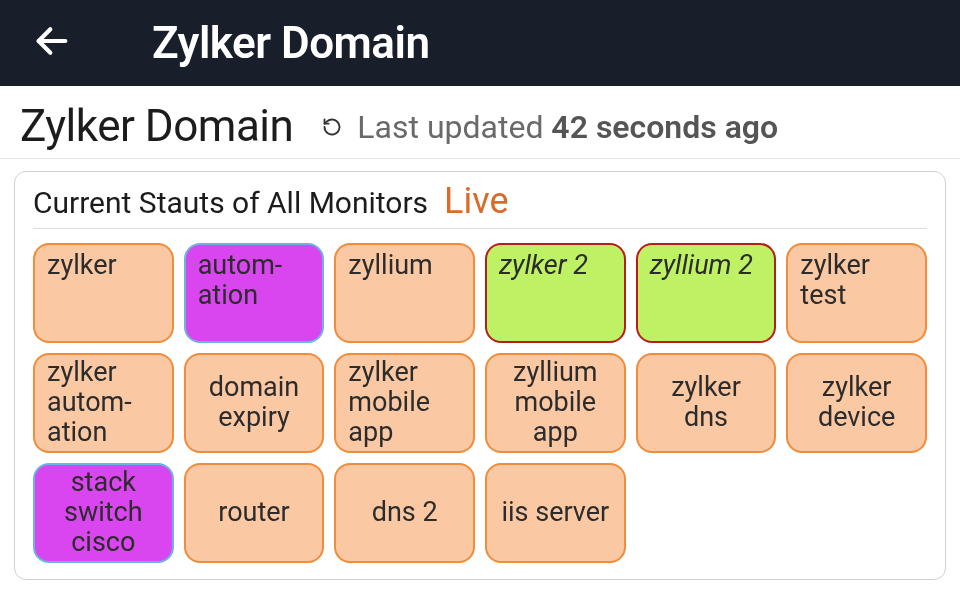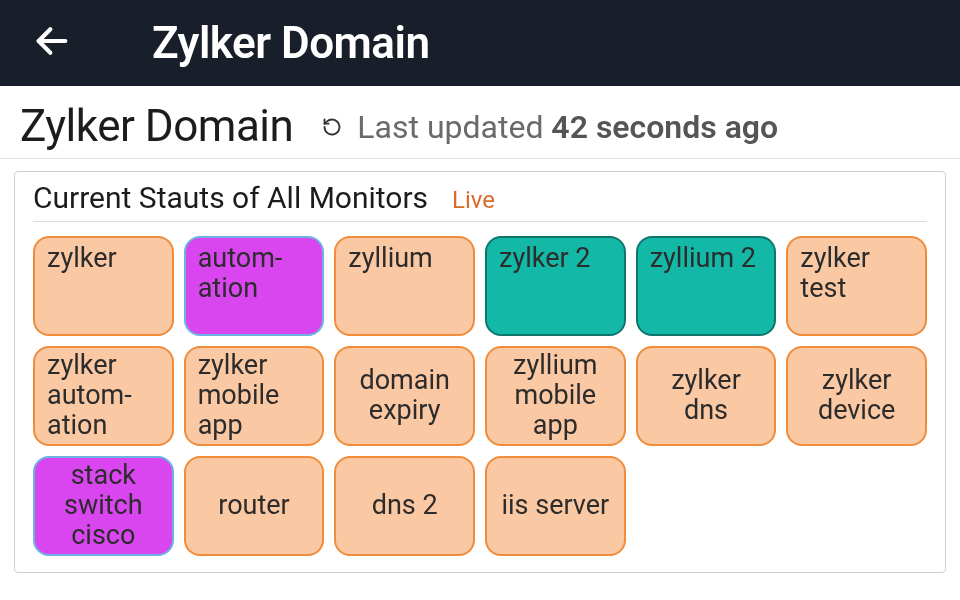--- a/index.html
+++ b/index.html
@@ -63,40 +63,39 @@
     }
     .refresh-icon svg { stroke: #333333; }
     .updated-text {
       font-size: 32px;
       color: #6a6a6a;
     }
     .updated-text .value { font-weight: 600; color:#555; }
     .card {
       margin: 12px 14px;
       border: 1px solid #d0d0d0;
-      border-radius: 4px;
+      border-radius: 12px;
       padding: 8px 18px 16px 18px;
     }
     .card-header {
       display: flex;
       align-items: baseline;
       gap: 16px;
       border-bottom: 1px solid #dcdcdc;
       padding-bottom: 6px;
       margin-bottom: 14px;
     }
     .card-title {
       font-size: 30px;
       font-weight: 400;
       color: #1c1c1c;
     }
     .live-badge {
-      font-size: 24px;
+      font-size: 36px;
       color: #d96b2b;
-      margin-left: 8px;
     }
     .grid {
       display: grid;
       grid-template-columns: repeat(6, 1fr);
       gap: 10px;
     }
     .tile {
       height: 100px;
       border-radius: 16px;
       padding: 6px 12px;
@@ -112,22 +111,23 @@
     .tile.center { justify-content: center; text-align: center; }
     .status-orange {
       background: #fac8a3;
       border: 2px solid #f08c3a;
     }
     .status-blue {
       background: #d946ef;
       border: 2px solid #6bb3e0;
     }
     .status-green {
-      background: #14b8a6;
-      border: 2px solid #0f766e;
+      background: #bef264;
+      border: 2px solid #b91c1c;
+      font-style: italic;
     }
   </style>
 </head>
 <body>
 
 <div class="topbar">
   <div class="back-btn">
     <span>
       <svg width="40" height="40" viewBox="0 0 24 24" fill="none" stroke-width="2.5" stroke-linecap="round" stroke-linejoin="round">
         <line x1="20" y1="12" x2="4" y2="12"></line>
@@ -173,27 +173,27 @@
       </div>
       <div class="tile status-green row1">
         <span>zyllium 2</span>
       </div>
       <div class="tile status-orange row1">
         <span>zylker test</span>
       </div>
       <div class="tile status-orange row2">
         <span>zylker autom-ation</span>
       </div>
+      <div class="tile status-orange row2 center">
+        <span>domain expiry</span>
+      </div>
       <div class="tile status-orange row2">
         <span>zylker mobile app</span>
       </div>
       <div class="tile status-orange row2 center">
-        <span>domain expiry</span>
-      </div>
-      <div class="tile status-orange row2 center">
         <span>zyllium mobile app</span>
       </div>
       <div class="tile status-orange row3 center">
         <span>zylker dns</span>
       </div>
       <div class="tile status-orange row3 center">
         <span>zylker device</span>
       </div>
       <div class="tile status-blue row3 center">
         <span>stack switch cisco</span>

